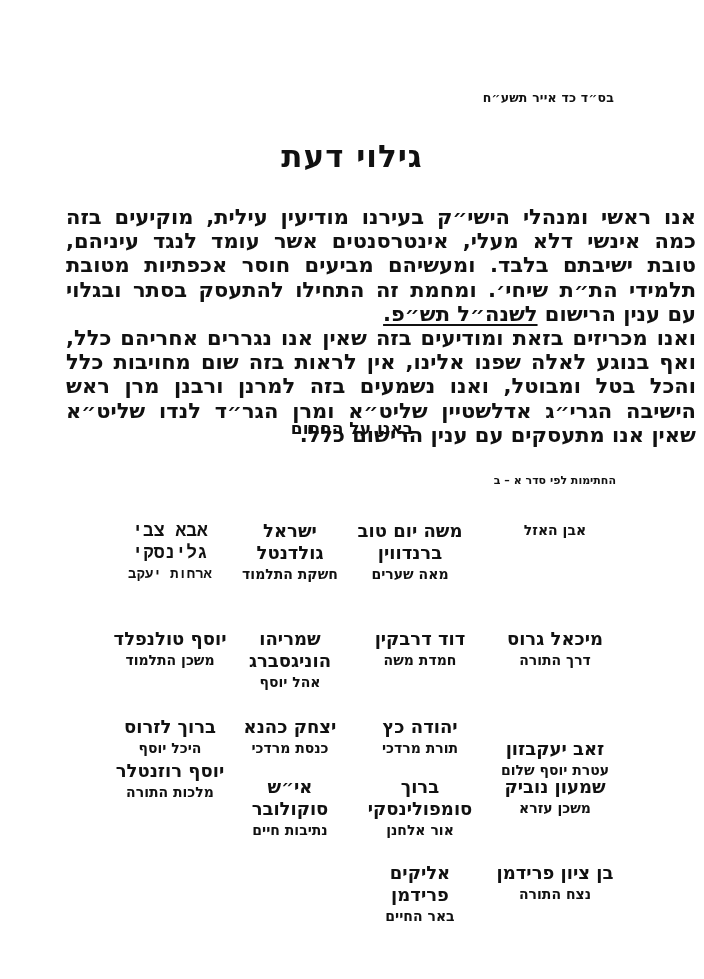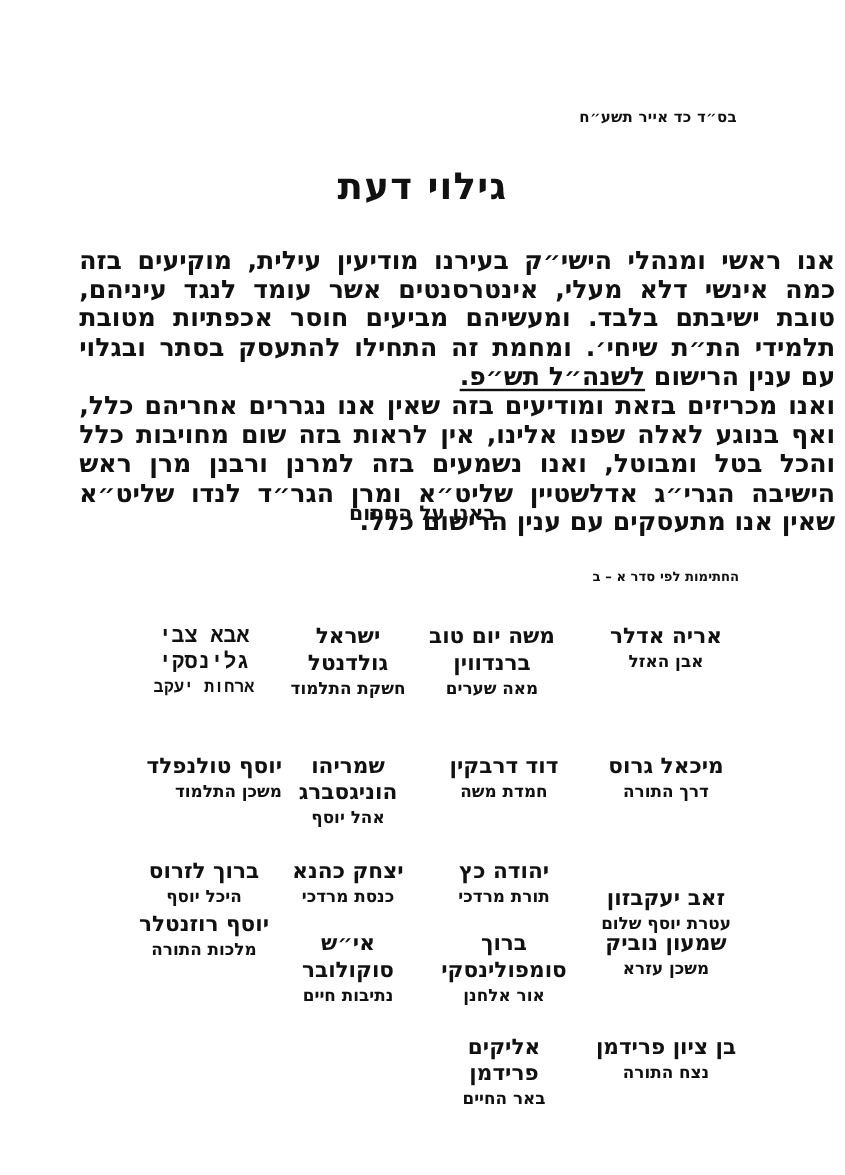--- a/index.html
+++ b/index.html
@@ -49,21 +49,20 @@
   <div class="body-text">
     <p><span>אנו ראשי ומנהלי הישי״ק בעירנו מודיעין עילית, מוקיעים בזה כמה אינשי דלא מעלי, אינטרסנטים אשר עומד לנגד עיניהם, טובת ישיבתם בלבד. ומעשיהם מביעים חוסר אכפתיות מטובת תלמידי הת״ת שיחי׳. ומחמת זה התחילו להתעסק בסתר ובגלוי עם ענין הרישום </span><u>לשנה״ל תש״פ.</u></p>
     <p>ואנו מכריזים בזאת ומודיעים בזה שאין אנו נגררים אחריהם כלל, ואף בנוגע לאלה שפנו אלינו, אין לראות בזה שום מחויבות כלל והכל בטל ומבוטל, ואנו נשמעים בזה למרנן ורבנן מרן ראש הישיבה הגרי״ג אדלשטיין שליט״א ומרן הגר״ד לנדו שליט״א שאין אנו מתעסקים עם ענין הרישום כלל.</p>
   </div>
 
   <div class="closing">באנו על החתום</div>
 
   <div class="order-note">החתימות לפי סדר א – ב</div>
 
   <div class="sig" style="left:470px; top:520px;">
-    <span class="nm">אריה אדלר</span>
     <span class="inst">אבן האזל</span>
   </div>
   <div class="sig" style="left:335px; top:520px; width:150px;">
     <span class="nm">משה יום טוב ברנדווין</span>
     <span class="inst">מאה שערים</span>
   </div>
   <div class="sig" style="left:230px; top:520px; width:120px;">
     <span class="nm">ישראל גולדנטל</span>
     <span class="inst">חשקת התלמוד</span>
   </div>
@@ -77,21 +76,21 @@
     <span class="inst">דרך התורה</span>
   </div>
   <div class="sig" style="left:345px; top:628px; width:150px;">
     <span class="nm">דוד דרבקין</span>
     <span class="inst">חמדת משה</span>
   </div>
   <div class="sig" style="left:230px; top:628px; width:120px;">
     <span class="nm">שמריהו הוניגסברג</span>
     <span class="inst">אהל יוסף</span>
   </div>
-  <div class="sig" style="left:105px; top:628px; width:130px;text-align:right;">
+  <div class="sig" style="left:105px; top:628px; width:130px;">
     <span class="nm">יוסף טולנפלד</span>
     <span class="inst">משכן התלמוד</span>
   </div>
 
   <div class="sig" style="left:470px; top:716px;margin-top:22px;">
     <span class="nm">זאב יעקבזון</span>
     <span class="inst">עטרת יוסף שלום</span>
   </div>
   <div class="sig" style="left:345px; top:716px; width:150px;">
     <span class="nm">יהודה כץ</span>

